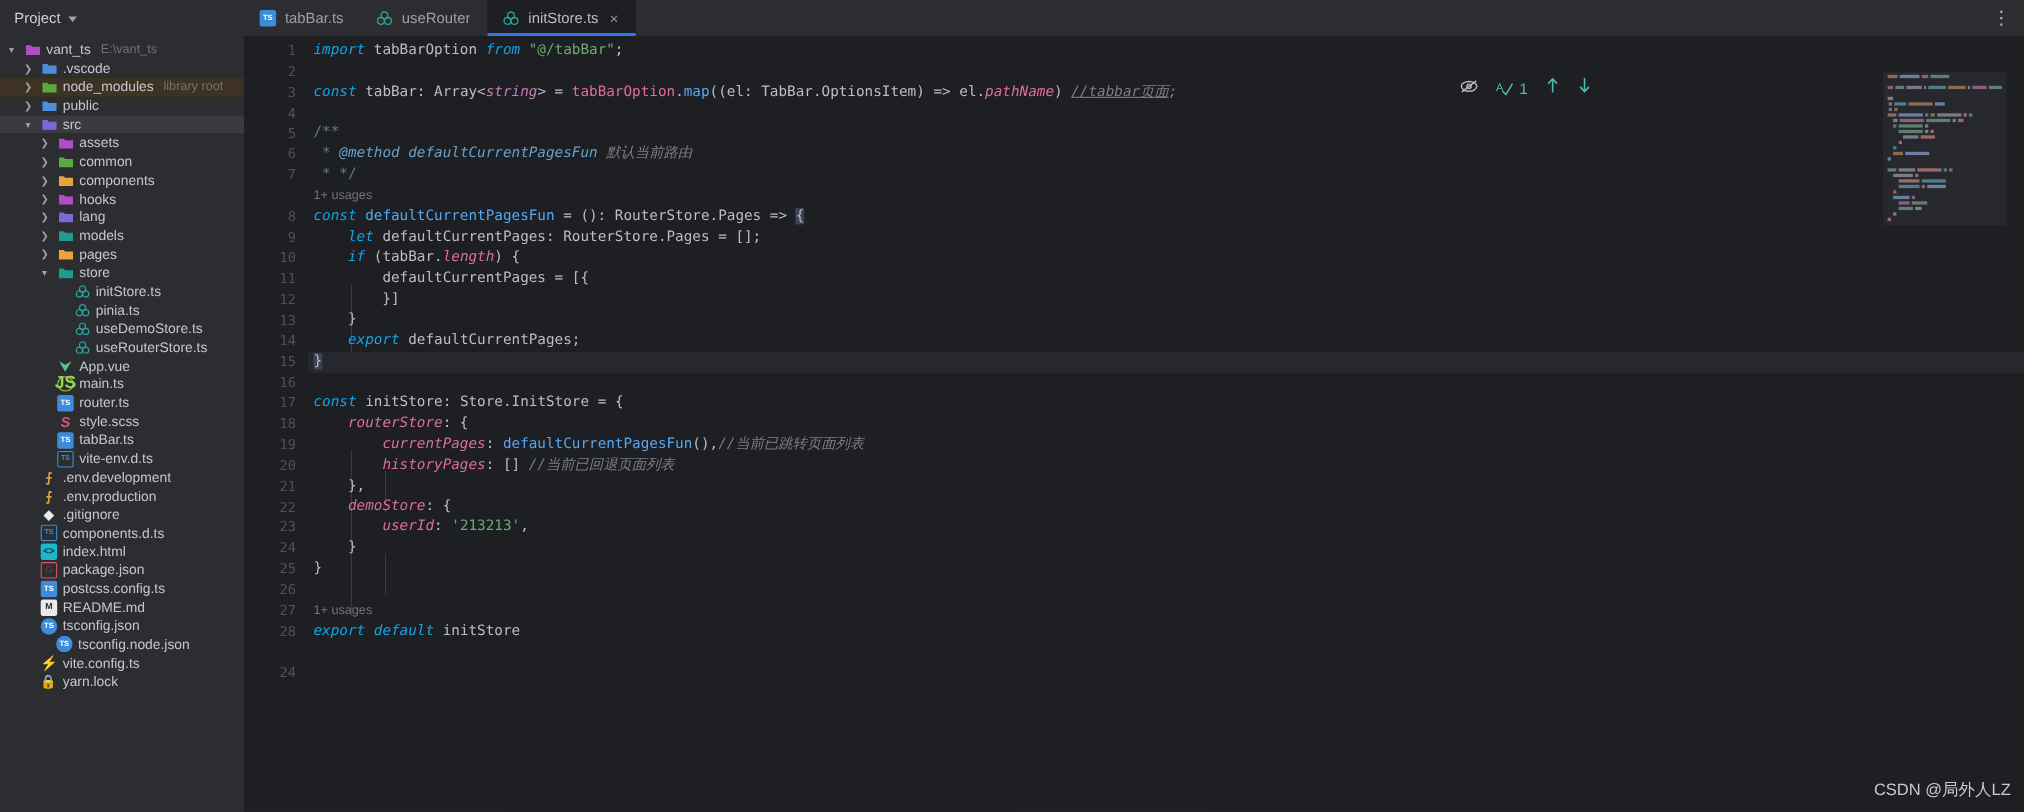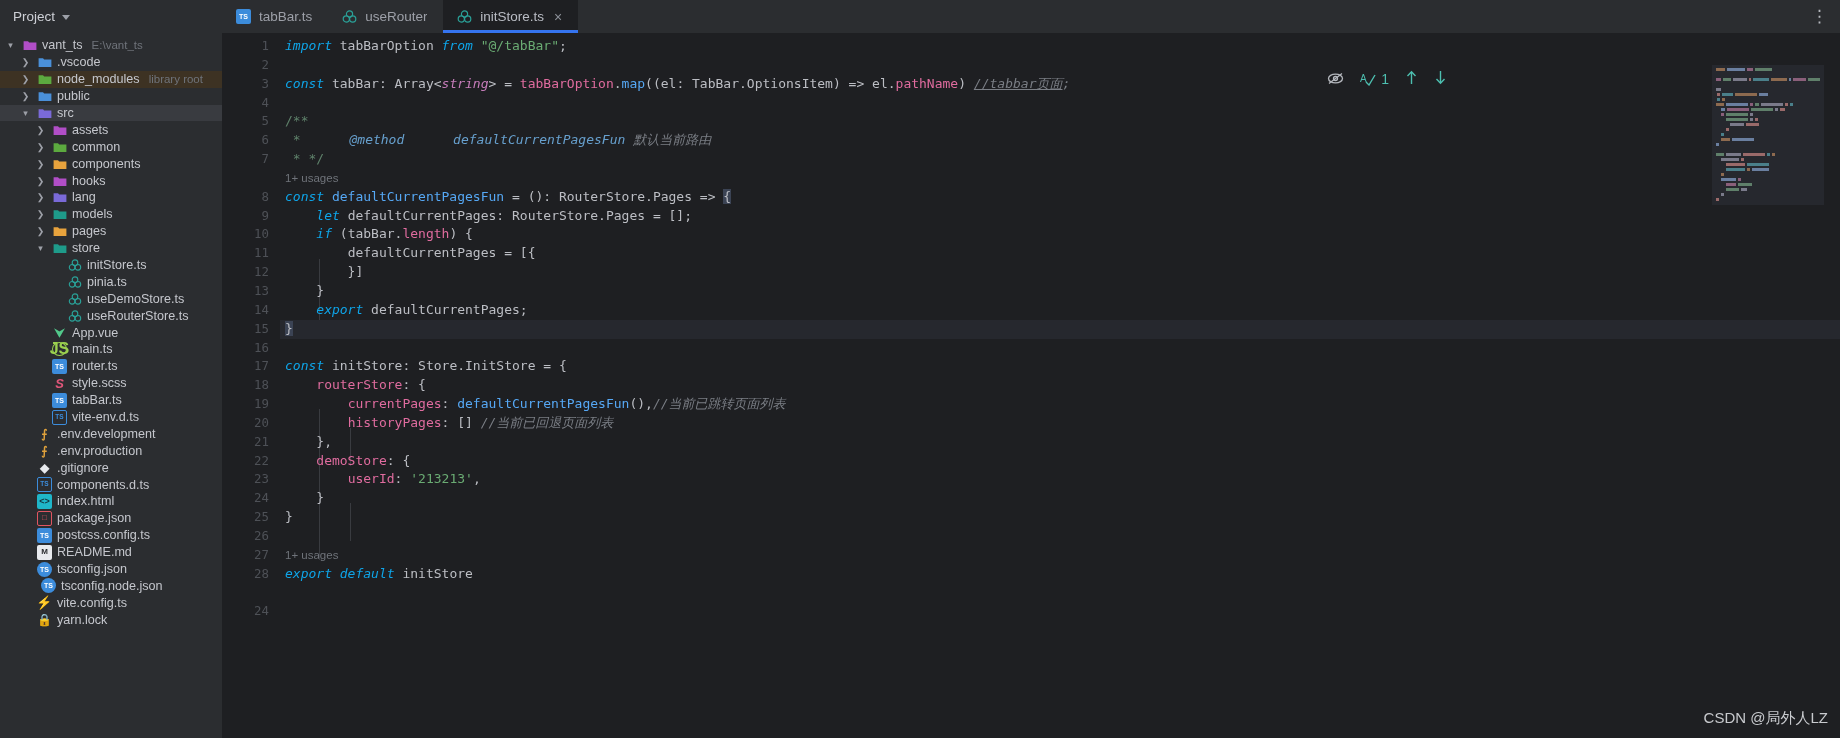--- a/index.html
+++ b/index.html
@@ -205,22 +205,22 @@
   
   .kw   { color: #0ea5e9; font-style: italic; }
   .kw2  { color: #c77dbb; font-style: italic; }
   .str  { color: #6aab73; }
   .num  { color: #2aacb8; }
   .fn   { color: #56a8f5; }
   .id   { color: #bcbec4; }
   .type { color: #bcbec4; }
   .cmt  { color: #7a7e85; font-style: italic; }
   .cmt-doc { color: #5f826b; }
-  .docmark { color: #67a0ce; font-style: italic; margin-left: 41px; }
-  .pink { color: #e06c9f; }
+  .docmark { color: #67a0ce; font-style: italic; }
+  .pink { color: #e06c9f; font-style: italic; }
   .caret-brace { background: #3b4354; }
 
   .indent-guide {
     position: absolute;
     width: 1px;
     background: #393b40;
   }
 
   
   .inspect-widget {
@@ -531,21 +531,21 @@
         <div class="tree-item" style="padding-left: 19px;">
           <span class="arrow empty"></span>
           <span class="ficon ic-md">M</span>
           <span>README.md</span>
         </div>
         <div class="tree-item" style="padding-left: 19px;">
           <span class="arrow empty"></span>
           <span class="ficon ic-tsconf">TS</span>
           <span>tsconfig.json</span>
         </div>
-        <div class="tree-item" style="padding-left: 23px;">
+        <div class="tree-item" style="padding-left: 33px;">
           <span class="arrow empty"></span>
           <span class="ficon ic-tsconf">TS</span>
           <span>tsconfig.node.json</span>
         </div>
         <div class="tree-item" style="padding-left: 19px;">
           <span class="arrow empty"></span>
           <span class="ficon ic-vite">⚡</span>
           <span>vite.config.ts</span>
         </div>
         <div class="tree-item" style="padding-left: 19px;">

